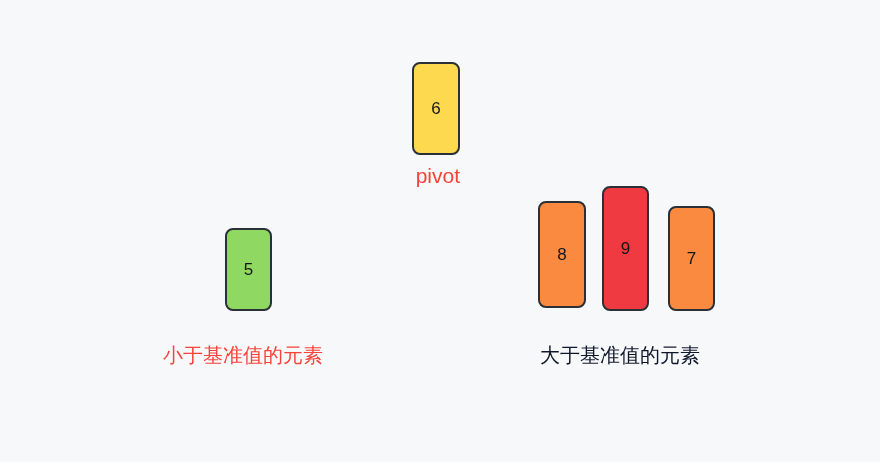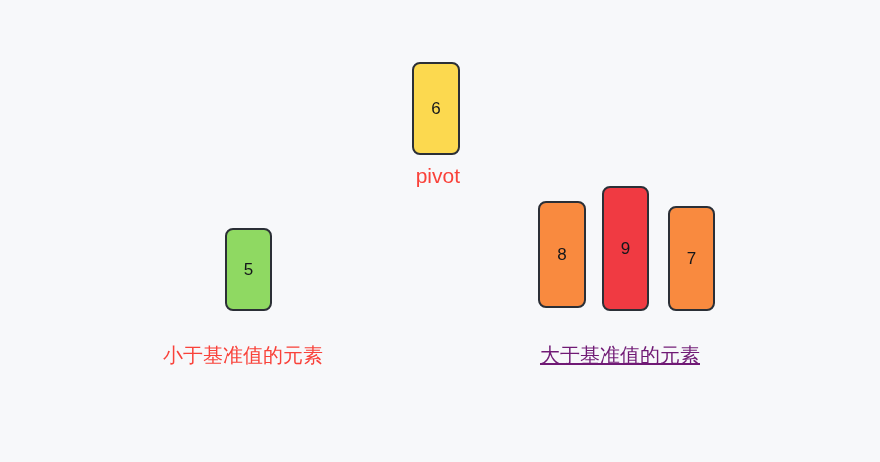--- a/index.html
+++ b/index.html
@@ -82,15 +82,15 @@
   </div>
 
   <div class="bar" style="left: 602px; top: 186px; width: 47px; height: 125px; background: rgb(240, 58, 66); border-color: rgb(43, 47, 54);">
     <span class="bar-value">9</span>
   </div>
 
   <div class="bar" style="left: 668px; top: 206px; width: 47px; height: 105px; background: rgb(249, 138, 63); border-color: rgb(43, 47, 54);">
     <span class="bar-value">7</span>
   </div>
 
-  <div class="caption" style="left: 540px; top: 345px; color: #701a75; text-decoration: underline;">大于基准值的元素</div>
+  <div class="caption" style="left: 540px; top: 345px; color: #0f172a;">大于基准值的元素</div>
 
 </div>
 
 </body></html>

